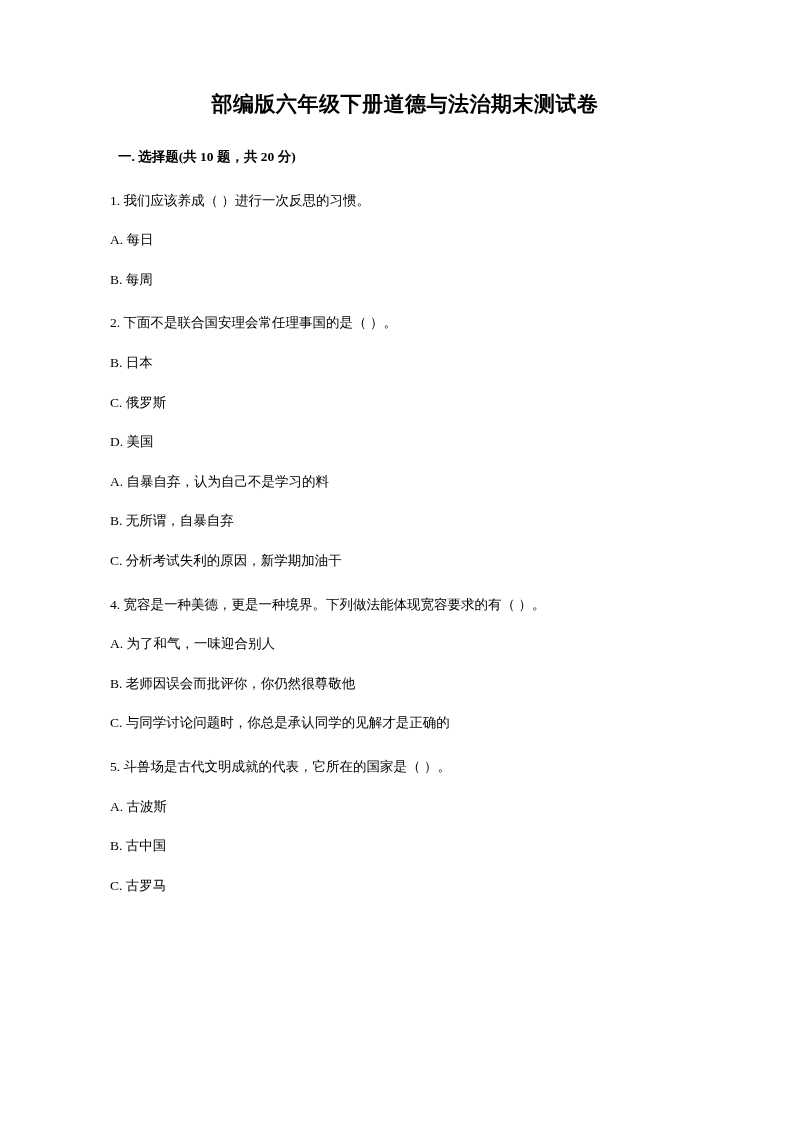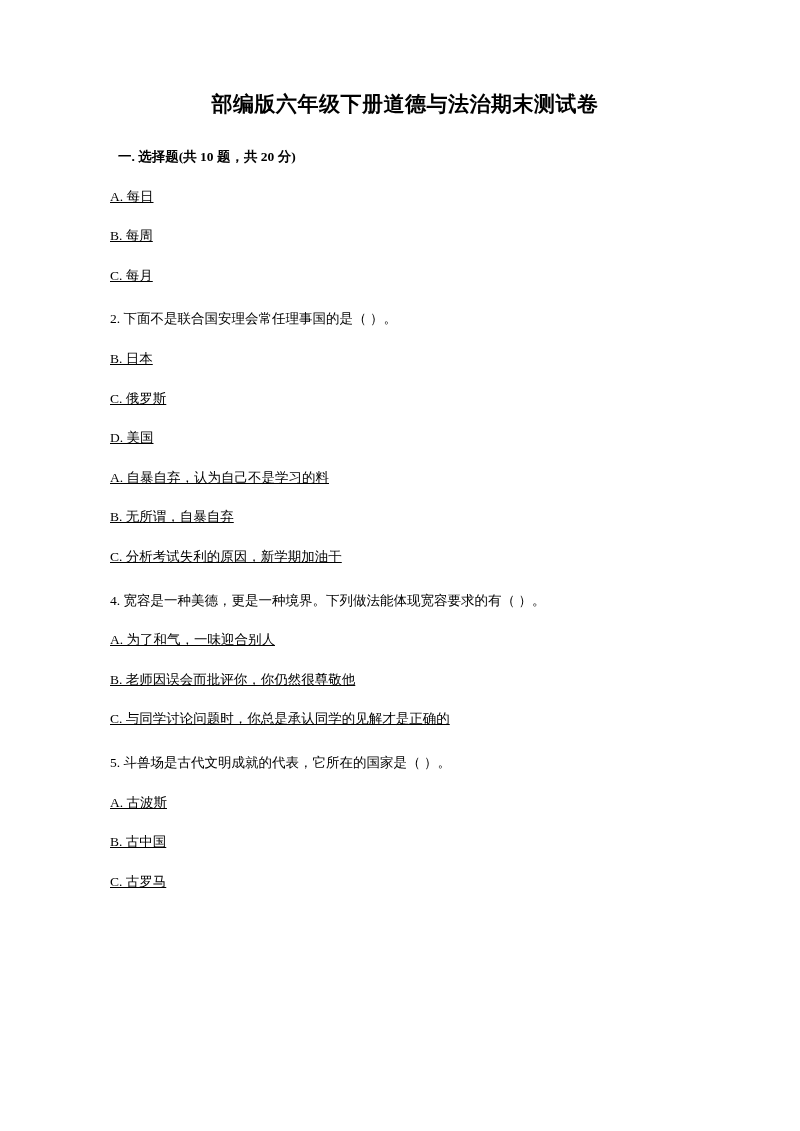--- a/index.html
+++ b/index.html
@@ -38,37 +38,36 @@
   }
   .q-stem {
     font-size: 13.5px;
     margin: 22px 0 0 0;
     line-height: 1.6;
   }
   .q-option {
     font-size: 13.5px;
     margin: 18px 0 0 0;
     line-height: 1.6;
-    text-decoration: underline;
   }
 </style>
 </head>
 <body>
 
 <div class="page">
 
   <h1 class="doc-title">部编版六年级下册道德与法治期末测试卷</h1>
 
   <div class="section">
 
     <div class="section-heading">一. 选择题(共 10 题，共 20 分)</div>
 
+    <div class="q-stem">1. 我们应该养成（          ）进行一次反思的习惯。</div>
     <div class="q-option">A. 每日</div>
     <div class="q-option">B. 每周</div>
-    <div class="q-option">C. 每月</div>
 
     <div class="q-stem">2. 下面不是联合国安理会常任理事国的是（      ）。</div>
     <div class="q-option">B. 日本</div>
     <div class="q-option">C. 俄罗斯</div>
     <div class="q-option">D. 美国</div>
 
     <div class="q-option">A. 自暴自弃，认为自己不是学习的料</div>
     <div class="q-option">B. 无所谓，自暴自弃</div>
     <div class="q-option">C. 分析考试失利的原因，新学期加油干</div>
 

